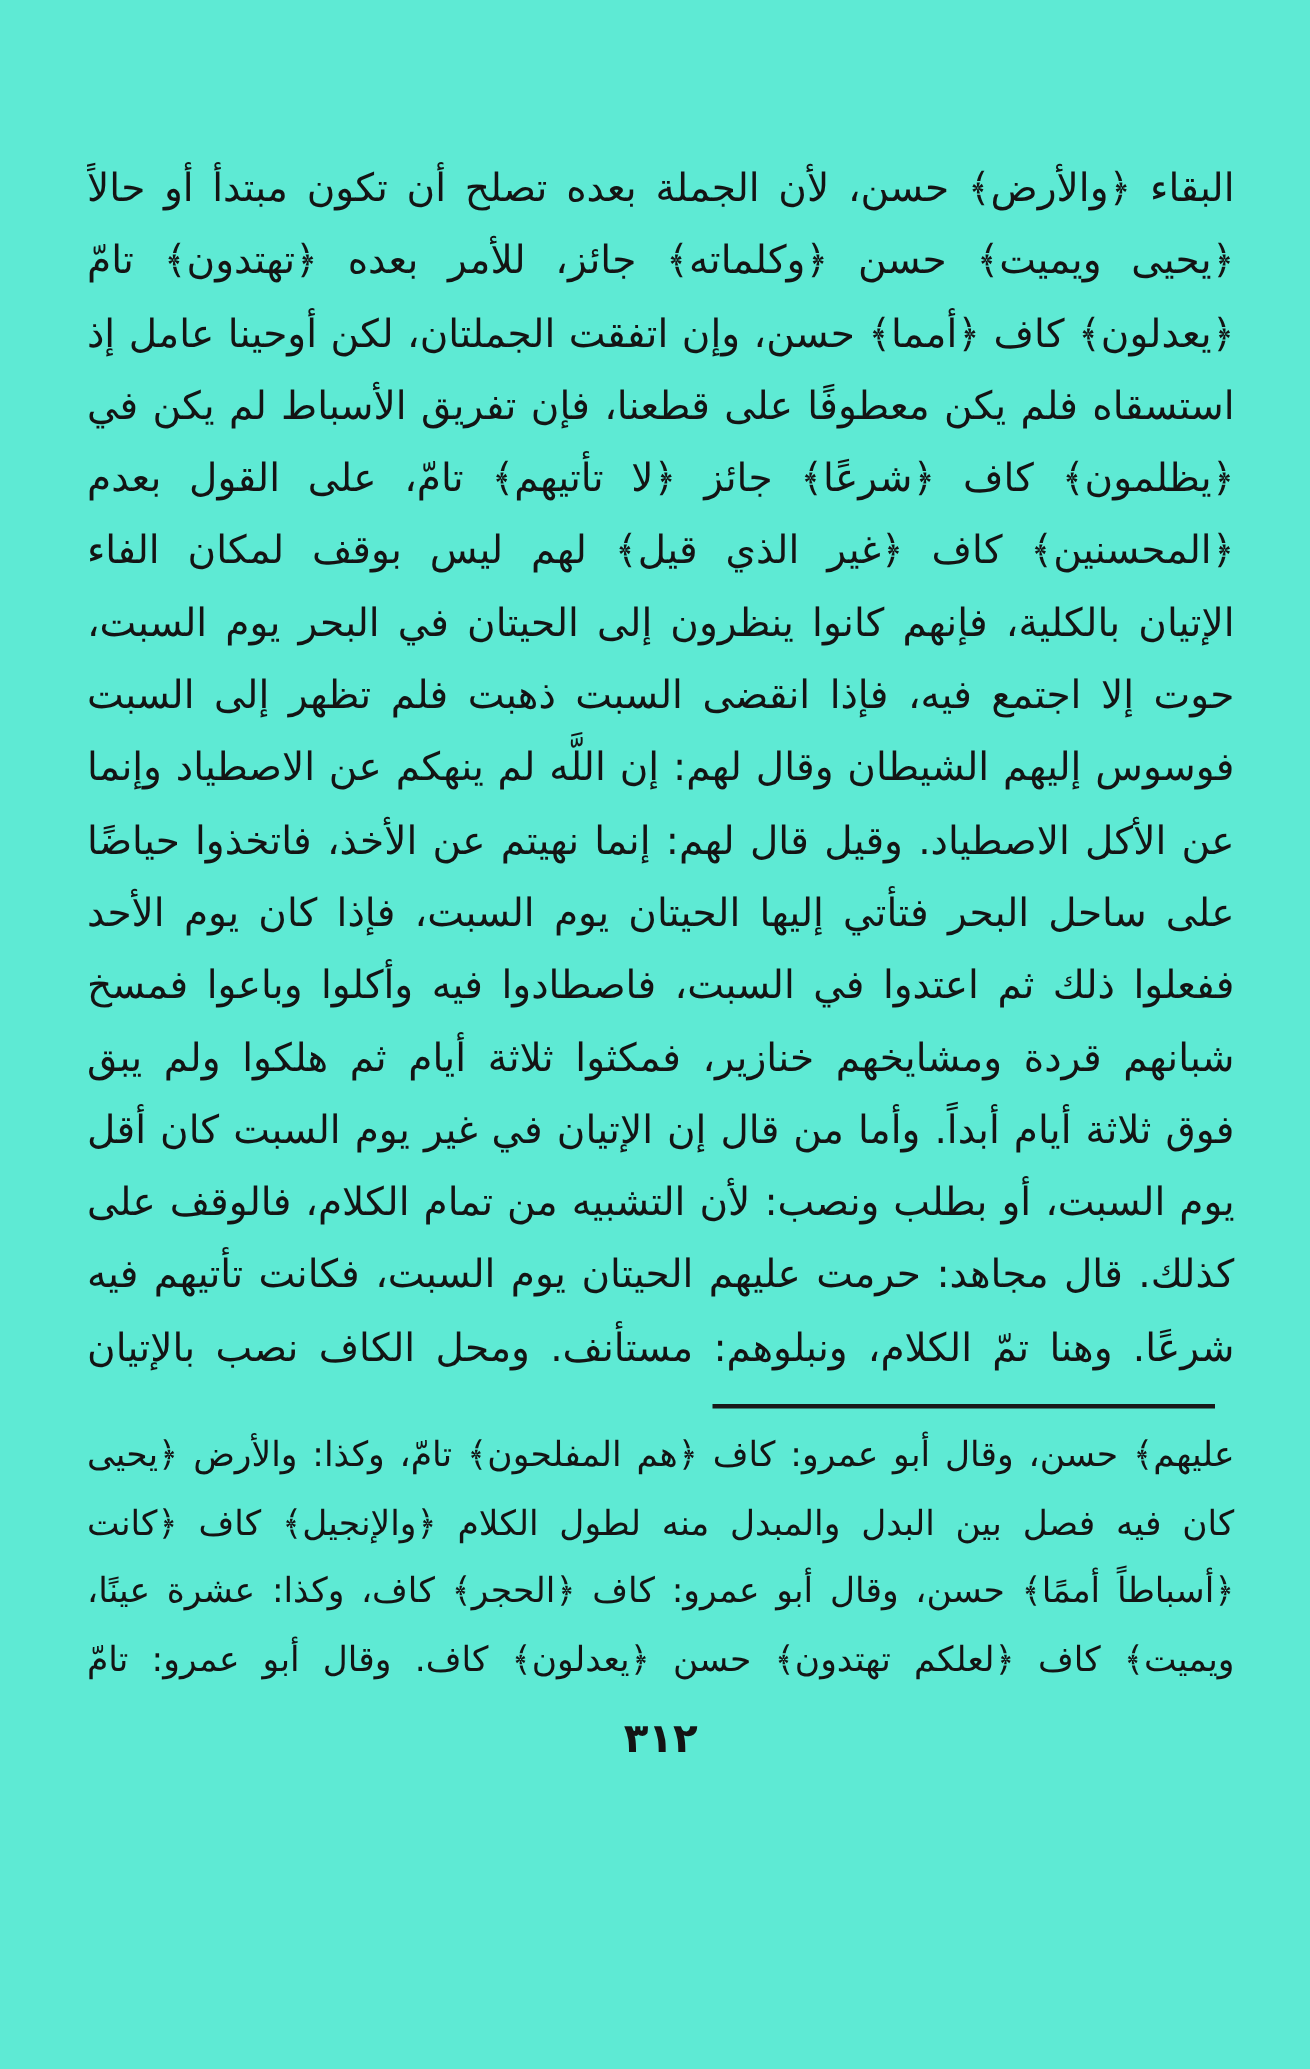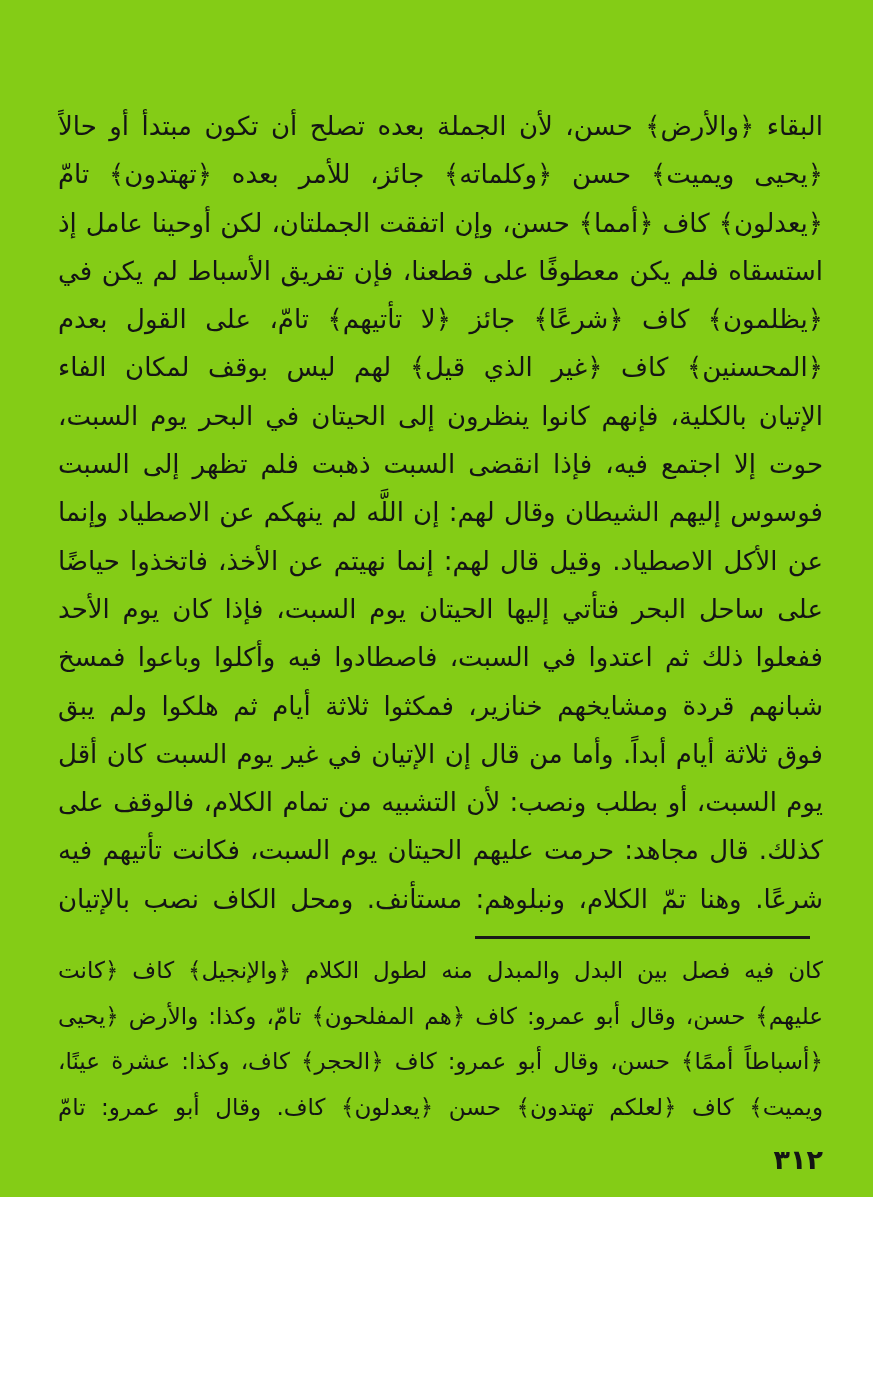--- a/index.html
+++ b/index.html
@@ -3,23 +3,23 @@
 <meta charset="utf-8">
 <style>
   html, body {
     margin: 0;
     padding: 0;
     background: #ffffff;
   }
   .page {
     position: relative;
     width: 873px;
-    height: 1197px;
+    height: 1379px;
     margin: 0 auto;
-    background: #84cc16;
+    background: #5eead4;
     color: #141414;
     box-sizing: border-box;
     padding: 102px 50px 0 58px;
     direction: rtl;
     overflow: hidden;
     font-family: "DejaVu Sans", sans-serif;
   }
   .main-text .line {
     font-size: 26px;
     line-height: 48.3px;
@@ -40,21 +40,21 @@
     font-size: 23px;
     line-height: 45.5px;
     text-align: justify;
     text-align-last: justify;
     text-justify: inter-word;
     overflow: hidden;
     height: 45.5px;
   }
   .page-number {
     margin-top: 14px;
-    text-align: right;
+    text-align: center;
     font-size: 27px;
     font-weight: bold;
     letter-spacing: 5px;
     direction: rtl;
   }
 </style>
 </head>
 <body>
 
 <div class="page">
@@ -75,21 +75,21 @@
     <div class="line">شبانهم قردة ومشايخهم خنازير، فمكثوا ثلاثة أيام ثم هلكوا ولم يبق ممسوخ</div>
     <div class="line">فوق ثلاثة أيام أبداً. وأما من قال إن الإتيان في غير يوم السبت كان أقل من</div>
     <div class="line">يوم السبت، أو بطلب ونصب: لأن التشبيه من تمام الكلام، فالوقف على</div>
     <div class="line">كذلك. قال مجاهد: حرمت عليهم الحيتان يوم السبت، فكانت تأتيهم فيه</div>
     <div class="line">شرعًا. وهنا تمّ الكلام، ونبلوهم: مستأنف. ومحل الكاف نصب بالإتيان على</div>
   </div>
 
   <div class="footnote-separator"></div>
 
   <div class="footnote">
+    <div class="line">عليهم﴾ حسن، وقال أبو عمرو: كاف ﴿هم المفلحون﴾ تامّ، وكذا: والأرض ﴿يحيى</div>
     <div class="line">كان فيه فصل بين البدل والمبدل منه لطول الكلام ﴿والإنجيل﴾ كاف ﴿كانت</div>
-    <div class="line">عليهم﴾ حسن، وقال أبو عمرو: كاف ﴿هم المفلحون﴾ تامّ، وكذا: والأرض ﴿يحيى</div>
     <div class="line">﴿أسباطاً أممًا﴾ حسن، وقال أبو عمرو: كاف ﴿الحجر﴾ كاف، وكذا: عشرة عينًا،</div>
     <div class="line">ويميت﴾ كاف ﴿لعلكم تهتدون﴾ حسن ﴿يعدلون﴾ كاف. وقال أبو عمرو: تامّ</div>
   </div>
 
   <div class="page-number">٣١٢</div>
 
 </div>
 
 </body></html>

